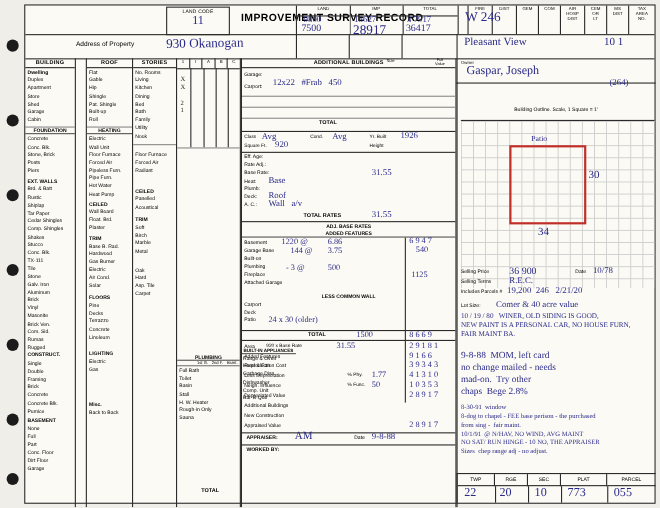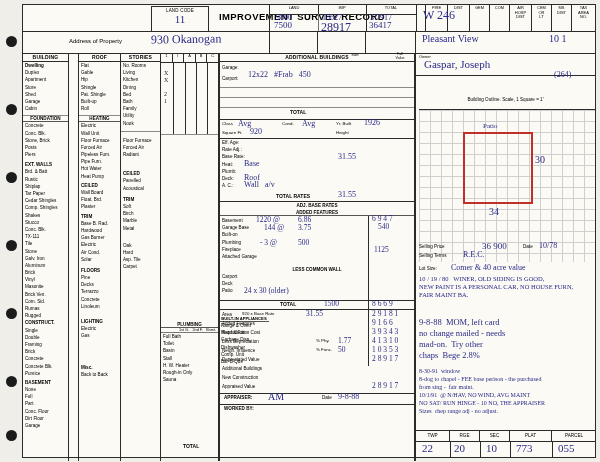--- a/index.html
+++ b/index.html
@@ -433,27 +433,31 @@
       <div class="grid"></div>
       <div class="redshape" style="left:44px;top:22px;width:66px;height:68px;"></div>
       <span class="hw" style="left:64px;top:12px;font-size:7px;color:#2a2a8a;">Patio</span>
       <span class="hwk" style="left:116px;top:44px;font-size:10px;color:#2a2a8a;">30</span>
       <span class="hwk" style="left:70px;top:96px;font-size:10px;color:#2a2a8a;">34</span>
     </div>
 
     <div style="position:absolute;left:396px;top:238px;width:176px;">
       <div style="font-size:4.6px;position:relative;height:9px;">
         <span style="position:absolute;left:0;top:1px;">Selling Price</span>
-        <span class="hw" style="left:44px;top:-2px;font-size:9px;padding-left:19px;">36 900</span>
+        <span class="hw" style="left:44px;top:-2px;font-size:9px;">36 900</span>
         <span style="position:absolute;left:104px;top:1px;">Date</span>
         <span class="hw" style="left:120px;top:-2px;font-size:8px;">10/78</span>
       </div>
       <div style="font-size:4.6px;position:relative;height:9px;">
         <span style="position:absolute;left:0;top:1px;">Selling Terms</span>
         <span class="hw" style="left:44px;top:-2px;font-size:8px;">R.E.C.</span>
+      </div>
+      <div style="font-size:4.6px;position:relative;height:9px;">
+        <span style="position:absolute;left:0;top:1px;">Includes Parcels #</span>
+        <span class="hw" style="left:42px;top:-2px;font-size:8px;">19,200  246   2/21/20</span>
       </div>
       <div style="font-size:4.6px;position:relative;height:10px;margin-top:4px;">
         <span style="position:absolute;left:0;top:1px;">Lot Size:</span>
         <span class="hw" style="left:32px;top:-2px;font-size:8px;">Comer &amp; 40 acre value</span>
       </div>
       <div class="hw" style="position:relative;left:0;top:0;font-size:6.5px;line-height:8px;">10 / 19 / 80   WINER, OLD SIDING IS GOOD,</div>
       <div class="hw" style="position:relative;left:0;top:0;font-size:6.5px;line-height:8px;">NEW PAINT IS A PERSONAL CAR, NO HOUSE FURN,</div>
       <div class="hw" style="position:relative;left:0;top:0;font-size:6.5px;line-height:8px;">FAIR MAINT BA.</div>
     </div>
 

